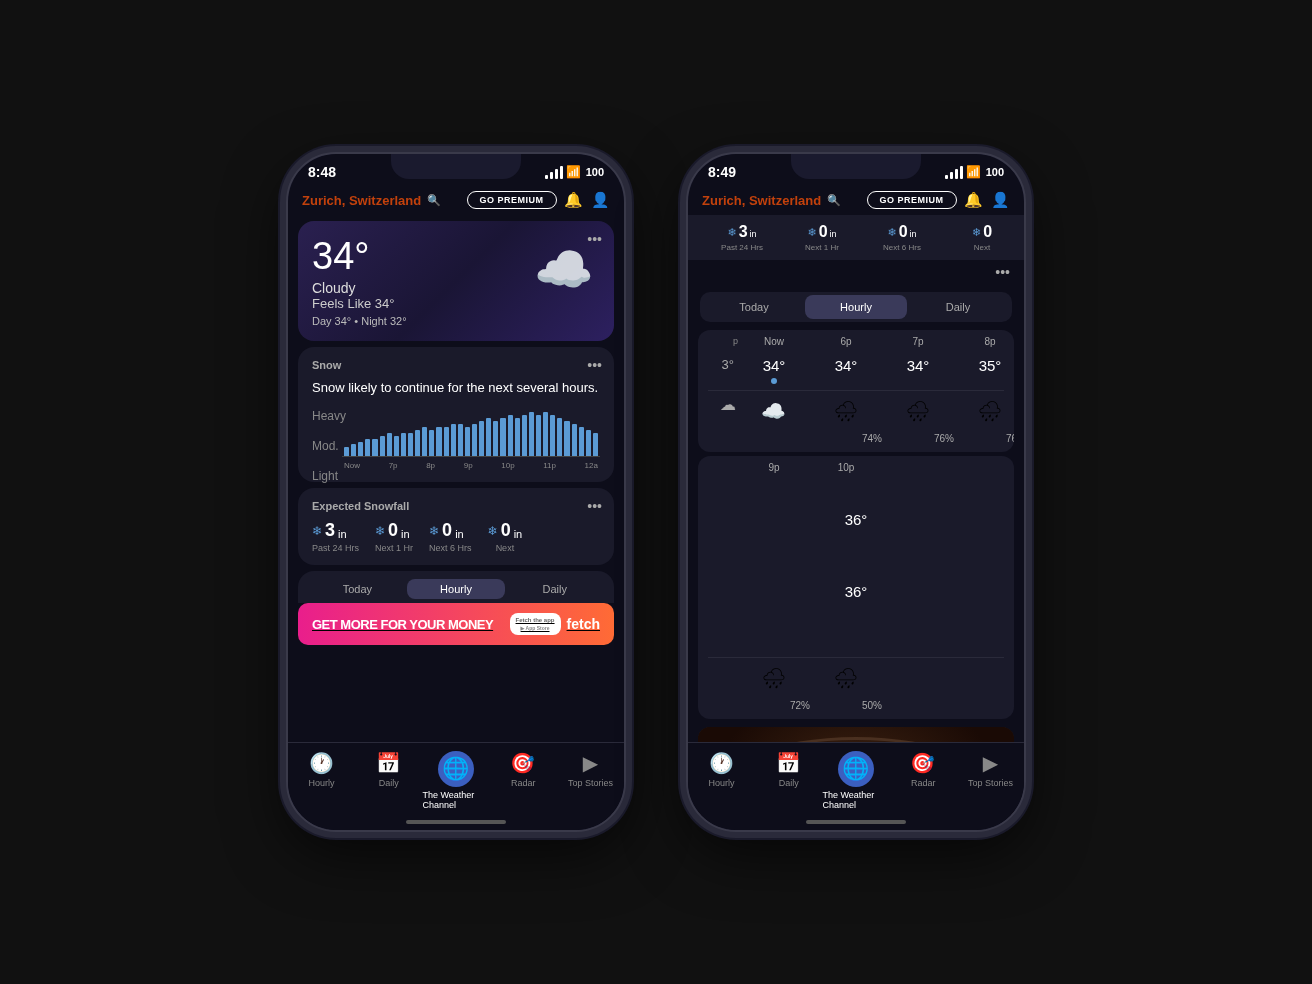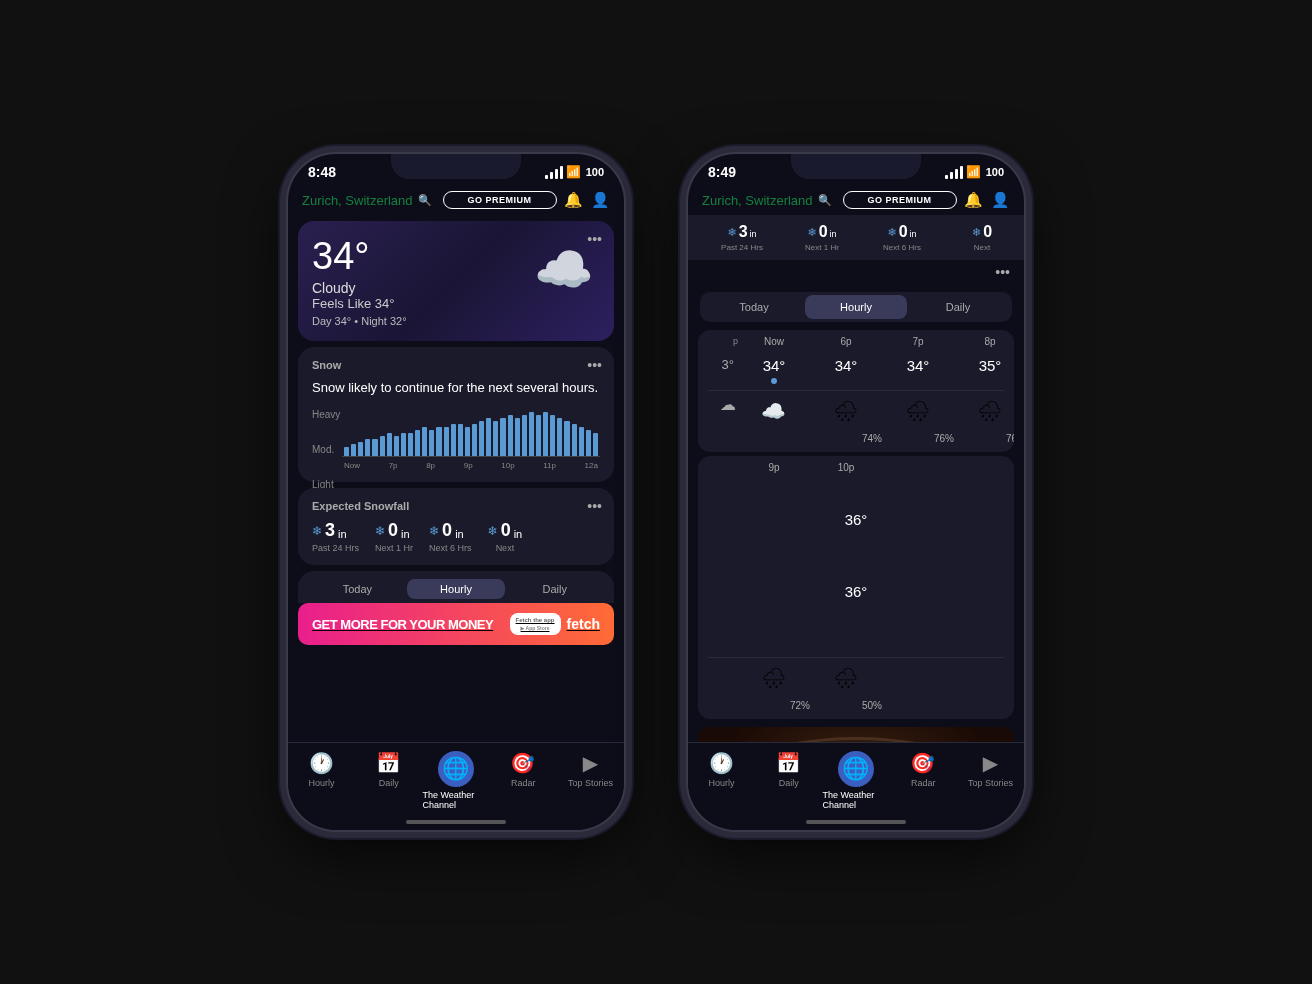--- a/index.html
+++ b/index.html
@@ -66,30 +66,30 @@
     .signal-bars { display: flex; gap: 2px; align-items: flex-end; }
     .signal-bar { width: 3px; background: #fff; border-radius: 1px; }
     
     .app-header {
       display: flex;
       justify-content: space-between;
       align-items: center;
       padding: 6px 14px;
     }
     .location-row { display: flex; align-items: center; gap: 6px; }
-    .location-text { color: #15803d; font-size: 13px; font-weight: 400; }
+    .location-text { color: #c2410c; font-size: 13px; font-weight: 700; }
     .search-icon-sm { color: #aaa; font-size: 11px; }
     .premium-btn {
       background: transparent;
       border: 1.5px solid #fff;
       border-radius: 12px;
       color: #fff;
       font-size: 9px;
       font-weight: 700;
-      padding: 3px 24px;
+      padding: 3px 12px;
       letter-spacing: 0.5px;
     }
     .header-icon { color: #ccc; font-size: 15px; }
     
     .phone-content {
       overflow-y: auto;
       height: calc(100% - 120px);
       padding-bottom: 10px;
       scrollbar-width: none;
     }
@@ -120,22 +120,22 @@
       padding: 12px 14px;
       position: relative;
     }
     .card-title { color: #aaa; font-size: 11px; font-weight: 600; margin-bottom: 8px; }
     .snow-text { color: #fff; font-size: 13px; line-height: 1.4; }
     
     .chart-container { margin-top: 10px; position: relative; }
     .chart-labels-y {
       display: flex; flex-direction: column;
       position: absolute; left: 0; top: 0;
-      font-size: 10px; color: #888;
-      gap: 24px; padding-top: 2px;
+      font-size: 12px; color: #888;
+      gap: 16px; padding-top: 2px;
     }
     .chart-area { margin-left: 30px; }
     .chart-bars {
       display: flex; align-items: flex-end; gap: 2px;
       height: 50px; padding: 0 2px;
       border-bottom: 1px solid #444;
     }
     .chart-bar { width: 6px; background: #5b9bd5; border-radius: 1px 1px 0 0; }
     .chart-time-labels {
       display: flex; justify-content: space-between;

